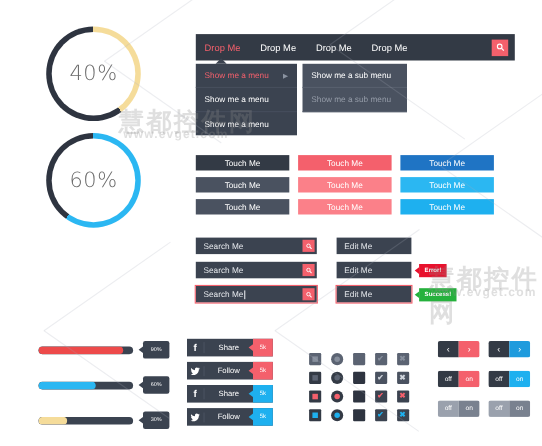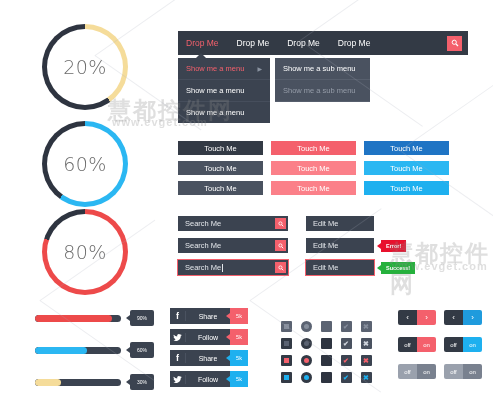--- a/index.html
+++ b/index.html
@@ -211,33 +211,27 @@
 </style>
 </head>
 <body>
 
 <div class="canvas">
 
   <div class="donut" id="donut-40">
     <div class="ring" style="background: conic-gradient(rgb(46, 52, 64) 0deg, rgb(46, 52, 64) 216deg, rgb(245, 220, 154) 216deg, rgb(245, 220, 154) 360deg); transform: scaleX(-1);">
         <div style="position: absolute; inset: 5px; border-radius: 50%; background: rgb(255, 255, 255);"></div>
       </div>
-    <div class="label">20%</div>
+    <div class="label">40%</div>
   </div>
   <div class="donut" id="donut-60">
     <div class="ring" style="background: conic-gradient(rgb(46, 52, 64) 0deg, rgb(46, 52, 64) 144deg, rgb(43, 183, 242) 144deg, rgb(43, 183, 242) 360deg); transform: scaleX(-1);">
         <div style="position: absolute; inset: 5px; border-radius: 50%; background: rgb(255, 255, 255);"></div>
       </div>
     <div class="label">60%</div>
-  </div>
-  <div class="donut" id="donut-80">
-    <div class="ring" style="background: conic-gradient(rgb(46, 52, 64) 0deg, rgb(46, 52, 64) 72deg, rgb(237, 74, 74) 72deg, rgb(237, 74, 74) 360deg); transform: scaleX(-1);">
-        <div style="position: absolute; inset: 5px; border-radius: 50%; background: rgb(255, 255, 255);"></div>
-      </div>
-    <div class="label">80%</div>
   </div>
 
   <div class="navbar">
     <div class="nav-item active">Drop Me</div>
     <div class="nav-item">Drop Me</div>
     <div class="nav-item">Drop Me</div>
     <div class="nav-item">Drop Me</div>
     <div class="nav-search">
       <svg viewBox="0 0 16 16">
         <circle cx="6.5" cy="6.5" r="4.2" fill="none" stroke="#fff" stroke-width="2"></circle>

